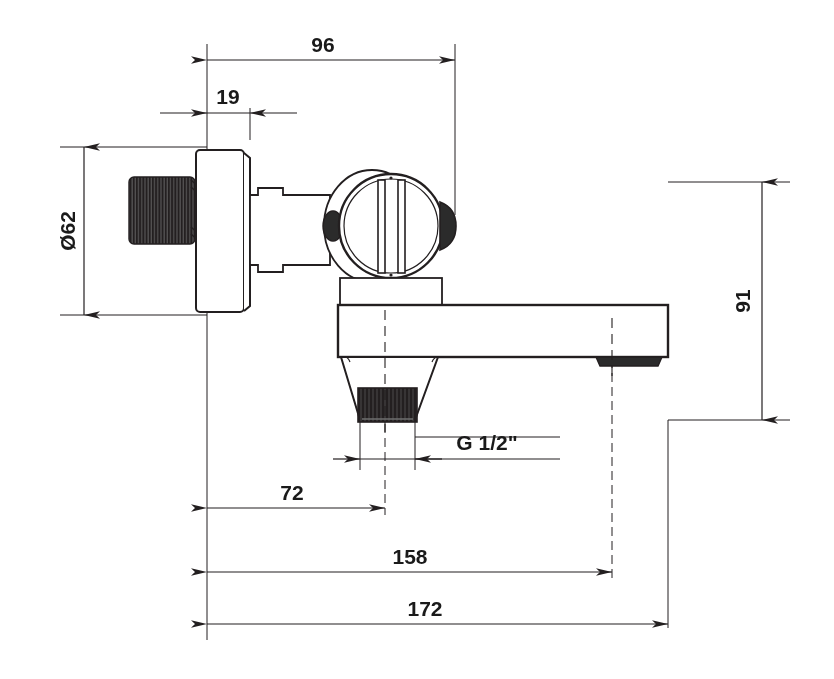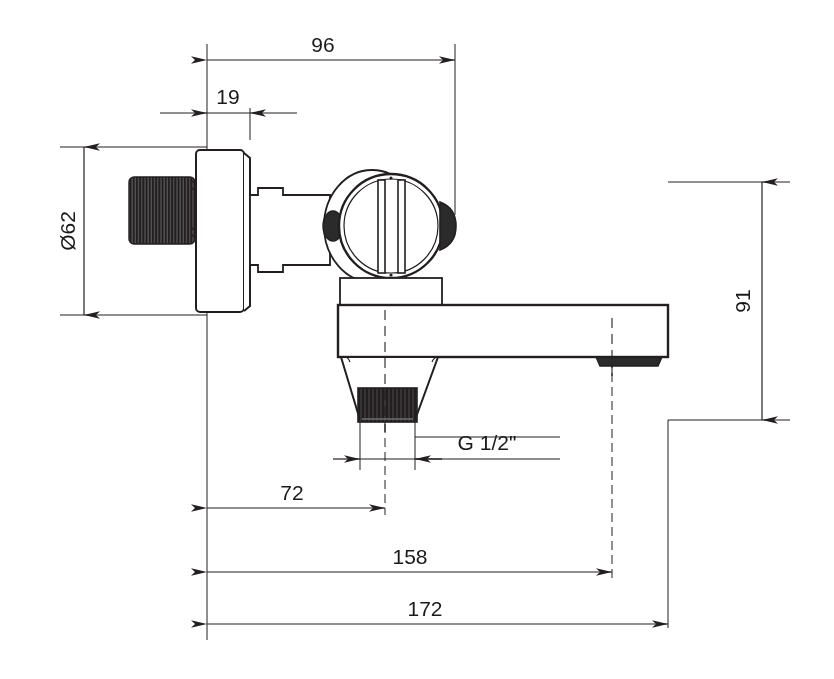--- a/index.html
+++ b/index.html
@@ -12,20 +12,21 @@
     width: 834px;
     height: 679px;
     font-family: "Liberation Sans", sans-serif;
     overflow: hidden;
   }
   #drawing-root {
     position: relative;
     width: 834px;
     height: 506px;
     background: #14b8a6;
+    font-weight: bold;
   }
   svg#tech-drawing {
     display: block;
     width: 834px;
     height: 679px;
   }
   .dim-text {
     font-family: "Liberation Sans", sans-serif;
     font-size: 21px;
     fill: #1a1a1a;

